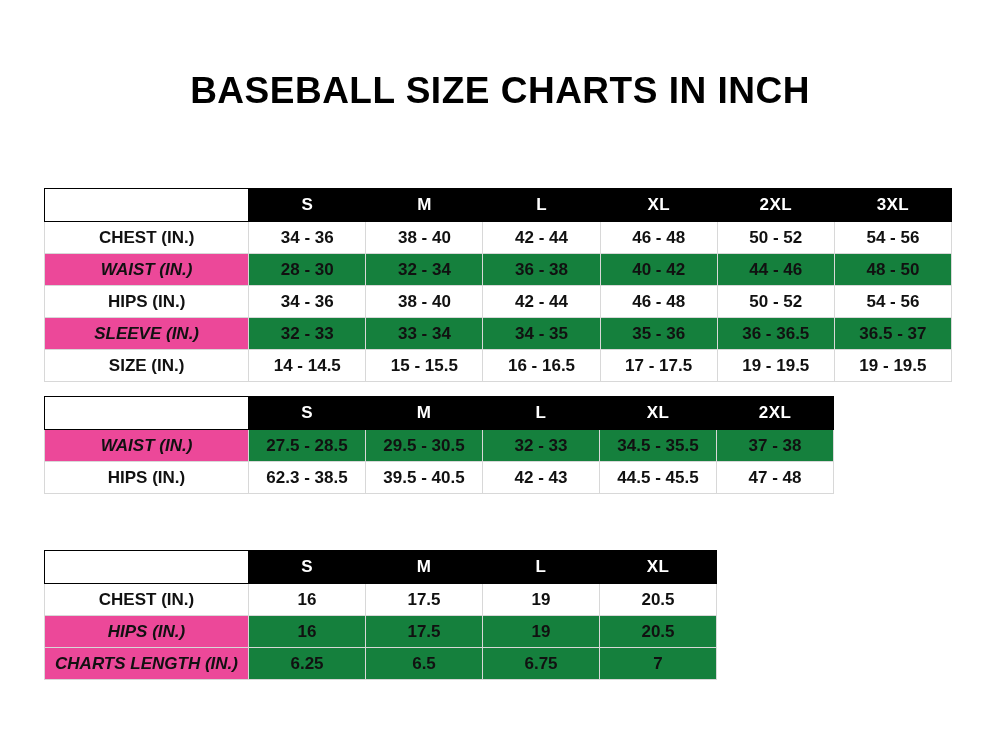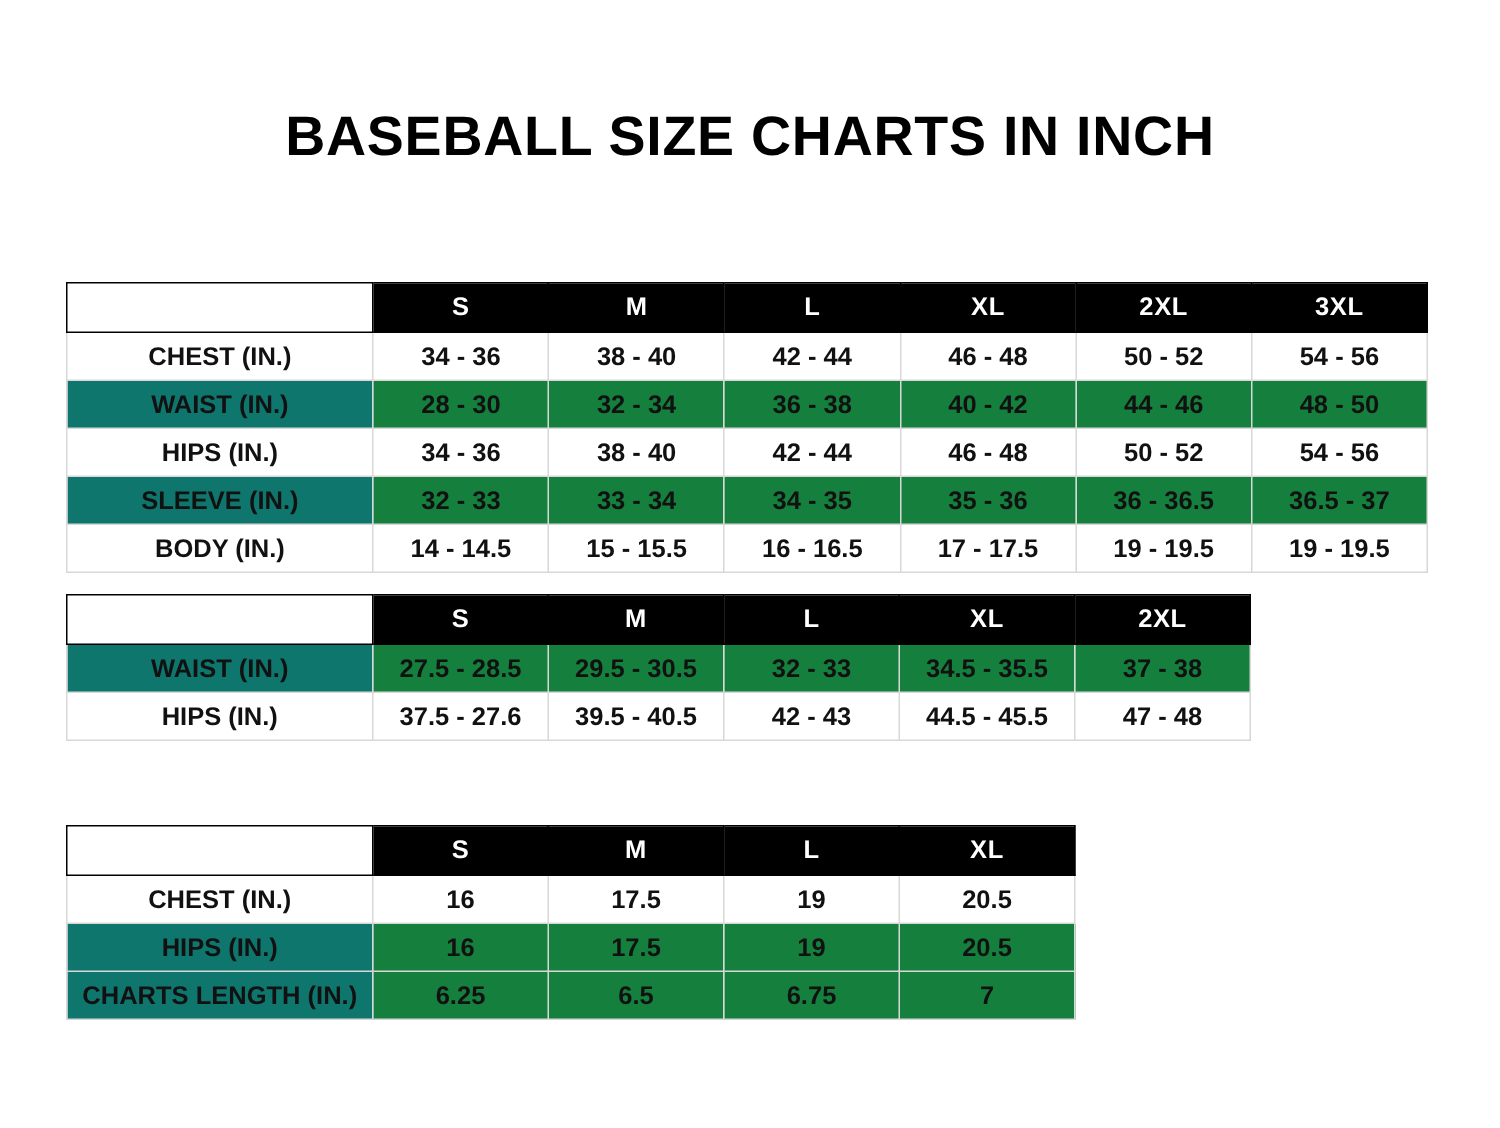--- a/index.html
+++ b/index.html
@@ -60,21 +60,22 @@
   .chart thead td.rowhead {
     text-align: center;
   }
   .chart td.rowhead {
     background: #ffffff;
   }
   .chart tbody tr.alt td {
     background: #15803d;
   }
   .chart tbody tr.alt td.rowhead {
-    background: #0f766e;
+    background: #ec4899;
+    font-style: italic;
   }
 
   
   #mens-chart {
     top: 188px;
     left: 44px;
     width: 908px;
   }
   #mens-chart col.c0 { width: 204px; }
   #mens-chart col.cx { width: 117px; }
@@ -158,21 +159,21 @@
       <tr class="alt">
         <td class="rowhead">SLEEVE (IN.)</td>
         <td>32 - 33</td>
         <td>33 - 34</td>
         <td>34 - 35</td>
         <td>35 - 36</td>
         <td>36 - 36.5</td>
         <td>36.5 - 37</td>
       </tr>
       <tr>
-        <td class="rowhead">BODY (IN.)</td>
+        <td class="rowhead">SIZE (IN.)</td>
         <td>14 - 14.5</td>
         <td>15 - 15.5</td>
         <td>16 - 16.5</td>
         <td>17 - 17.5</td>
         <td>19 - 19.5</td>
         <td>19 - 19.5</td>
       </tr>
     </tbody>
   </table>
 
@@ -199,21 +200,21 @@
       <tr class="alt">
         <td class="rowhead">WAIST (IN.)</td>
         <td>27.5 - 28.5</td>
         <td>29.5 - 30.5</td>
         <td>32 - 33</td>
         <td>34.5 - 35.5</td>
         <td>37 - 38</td>
       </tr>
       <tr>
         <td class="rowhead">HIPS (IN.)</td>
-        <td>37.5 - 27.6</td>
+        <td>62.3 - 38.5</td>
         <td>39.5 - 40.5</td>
         <td>42 - 43</td>
         <td>44.5 - 45.5</td>
         <td>47 - 48</td>
       </tr>
     </tbody>
   </table>
 
   <table class="chart" id="youth-chart">
     <colgroup>

